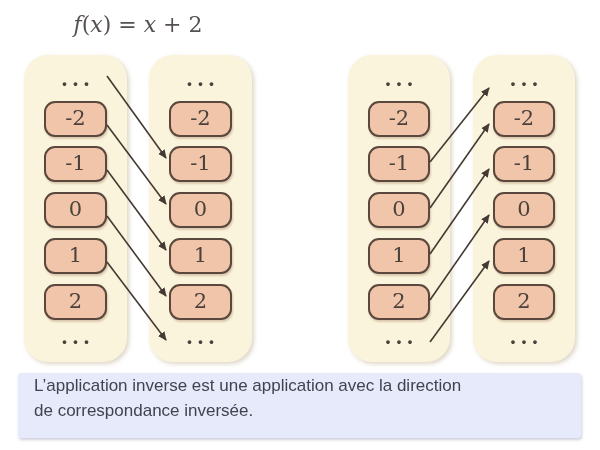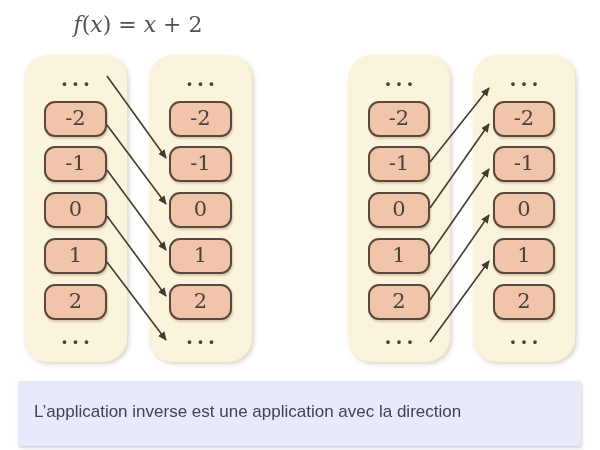--- a/index.html
+++ b/index.html
@@ -40,23 +40,23 @@
   .dots {
     font-weight:bold; font-size:20px; letter-spacing:4px; padding-left:4px;
     color:var(--c-pill_text,#4a423b); transform:translateY(-4px);
   }
   .arrows {
     position:absolute; left:0; top:0; width:600px; height:450px;
     pointer-events:none;
   }
   .arrow-line { stroke:var(--c-arrow,#453a33); stroke-width:1.6; }
   .note {
-    position:absolute; left:18px; top:381px; width:563px; height:65px;
+    position:absolute; left:18px; top:373px; width:563px; height:65px;
     box-sizing:border-box; background:var(--c-note_bg,#e7eafa);
-    border-radius:3px; padding:18px 16px;
+    border-radius:3px; padding:0 16px;
     font-family:"Liberation Sans", sans-serif;
     font-size:17px; color:var(--c-note_text,#3f4550);
     box-shadow:1px 2px 3px rgba(150,150,180,0.45);
   }
   .note-line { display:block; line-height:25px; }
 </style>
 </head>
 <body>
 
 <div class="canvas">
@@ -114,14 +114,15 @@
       <line x1="107" y1="262" x2="166" y2="340" class="arrow-line" marker-end="url(#ah)"></line>
       <line x1="430" y1="162" x2="489" y2="88" class="arrow-line" marker-end="url(#ah)"></line>
       <line x1="430" y1="208" x2="489" y2="124" class="arrow-line" marker-end="url(#ah)"></line>
       <line x1="430" y1="254" x2="489" y2="169" class="arrow-line" marker-end="url(#ah)"></line>
       <line x1="430" y1="300" x2="489" y2="215" class="arrow-line" marker-end="url(#ah)"></line>
       <line x1="430" y1="342" x2="489" y2="261" class="arrow-line" marker-end="url(#ah)"></line>
     </svg>
 
   <div class="note">
     <span class="note-line">L’application inverse est une application avec la direction</span>
+    <span class="note-line">de correspondance inversée.</span>
   </div>
 </div>
 
 </body></html>

